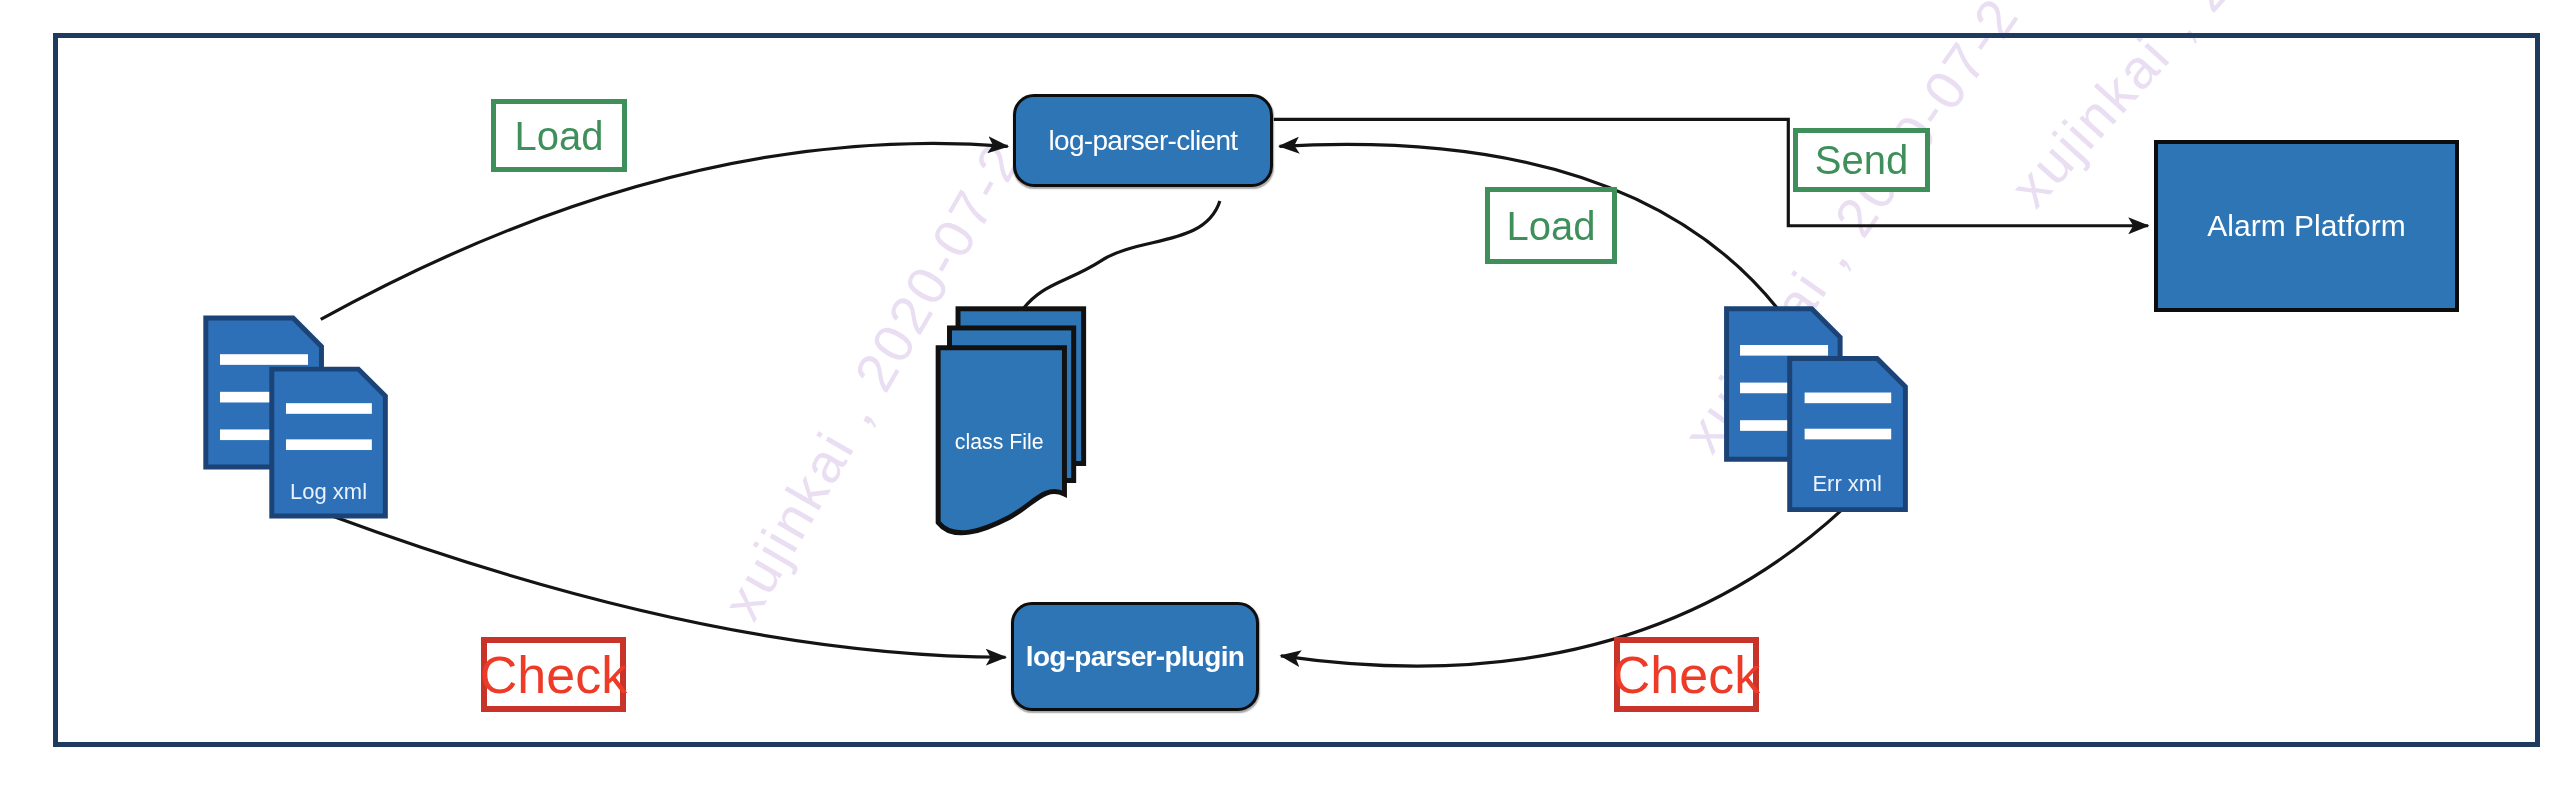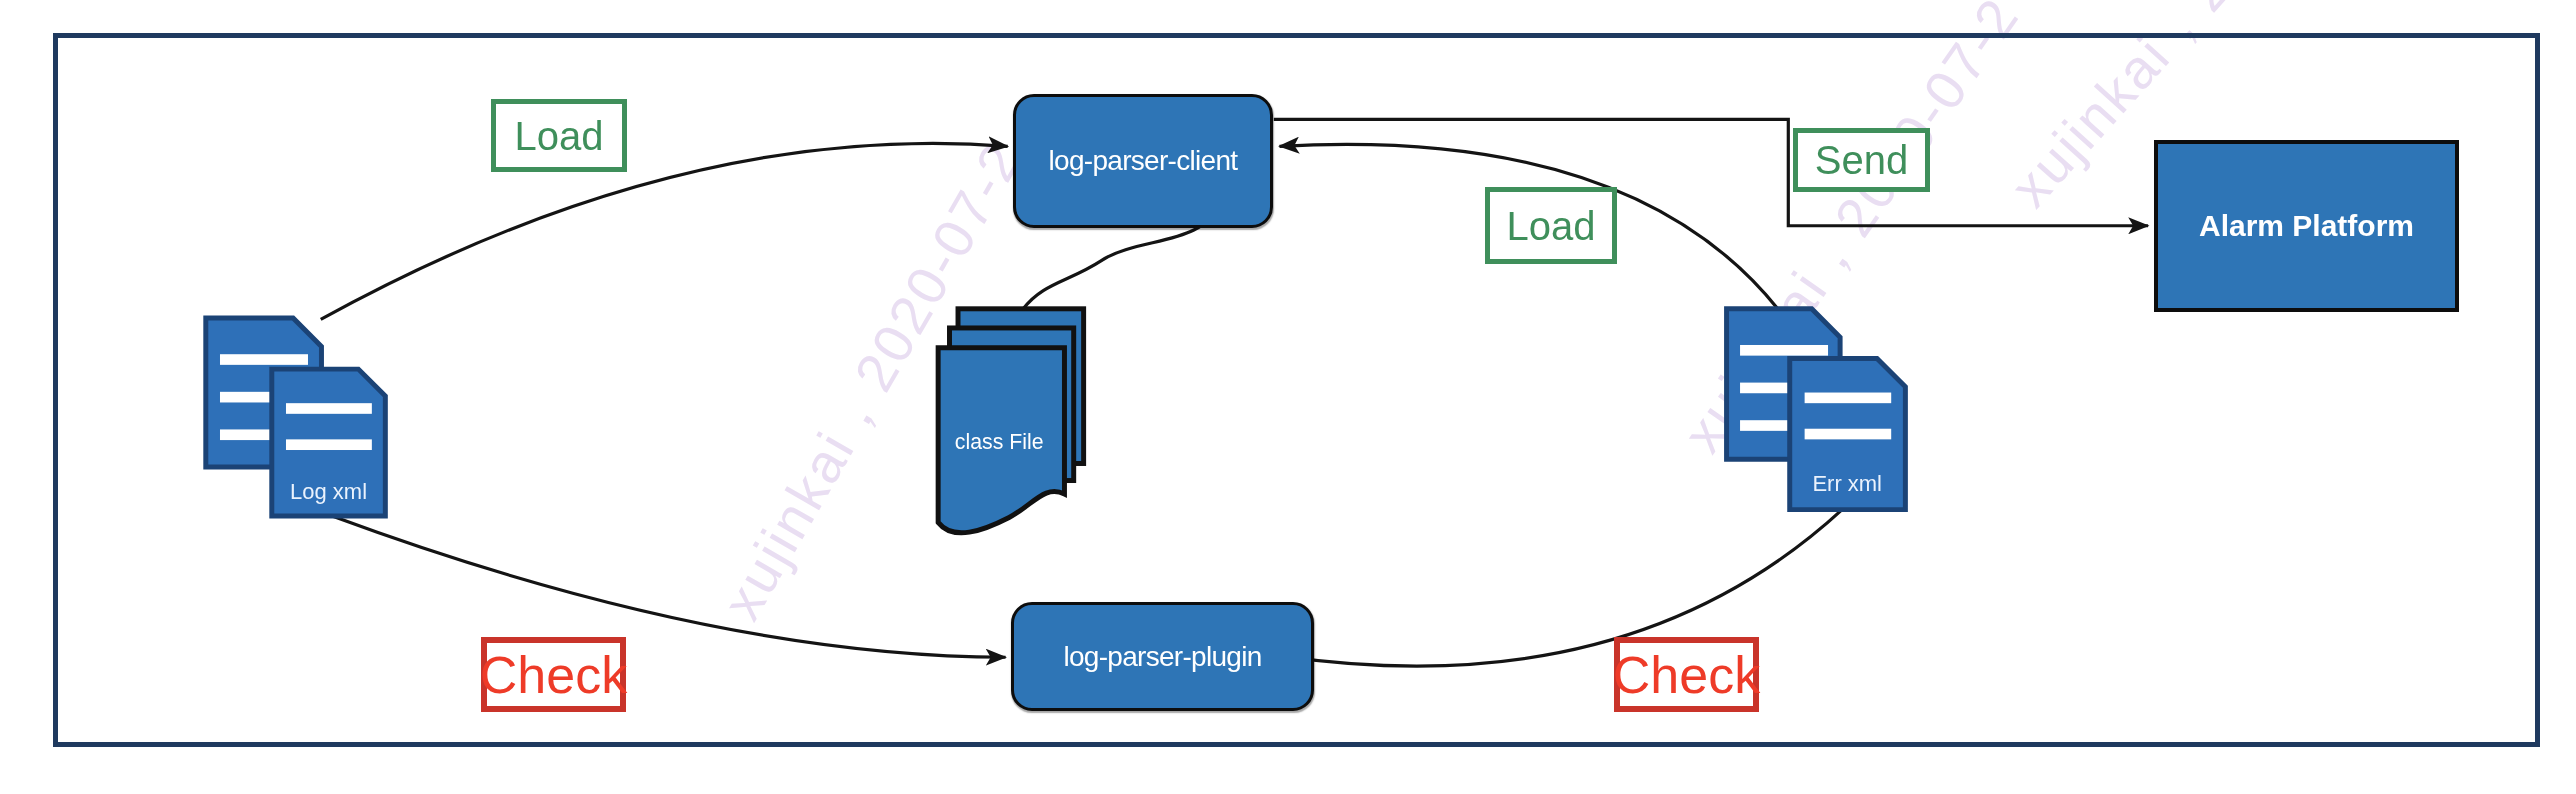--- a/index.html
+++ b/index.html
@@ -24,25 +24,25 @@
   
   .wires{position:absolute;left:0;top:0;z-index:3;}
   .wires text{font-family:"Liberation Sans",sans-serif;}
   
   .node{
     position:absolute;box-sizing:border-box;background:#2e75b6;border:3.5px solid #0d0d0d;
     color:#ffffff;display:flex;align-items:center;justify-content:center;
     z-index:4;text-align:center;letter-spacing:-0.7px;
   }
   .node-rounded{border-radius:21px;font-size:28px;box-shadow:0.7px 1.4px 1.4px rgba(0,0,0,.35);}
-  #node-client{left:1013px;top:94px;width:260px;height:134px;}
-  #node-plugin{left:1011px;top:602px;width:303px;height:109px;}
+  #node-client{left:1013px;top:94px;width:260px;height:93px;}
+  #node-plugin{left:1011px;top:602px;width:248px;height:109px;font-weight:bold;}
   #node-alarm{
     left:2154px;top:140px;width:305px;height:172px;border-width:4.3px;border-radius:0;
-    font-size:30px;font-weight:700;letter-spacing:0;
+    font-size:30px;font-weight:400;letter-spacing:0;
   }
   
   .elabel{
     position:absolute;box-sizing:border-box;background:#ffffff;display:flex;
     align-items:center;justify-content:center;z-index:5;line-height:1;
   }
   .elabel.green{border:5.7px solid #3f8f5b;color:#3f8f5b;font-size:40px;}
   .elabel.red{border:6.4px solid #c9342a;color:#ee3b28;font-size:52px;}
   #label-load-left {left:491px; top:99px;width:136px;height:73px;}
   #label-load-right{left:1485px;top:187px;width:132px;height:77px;}

